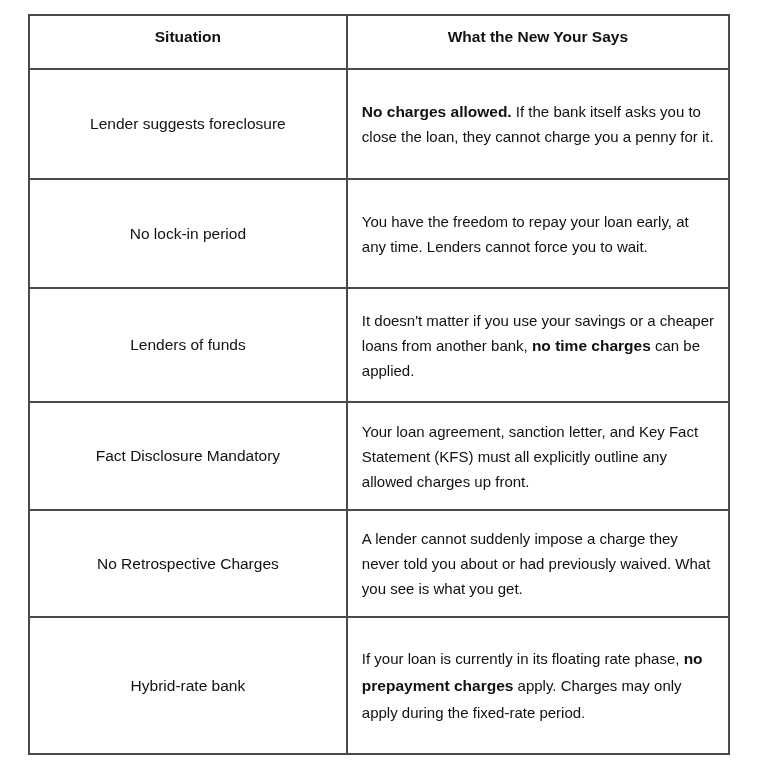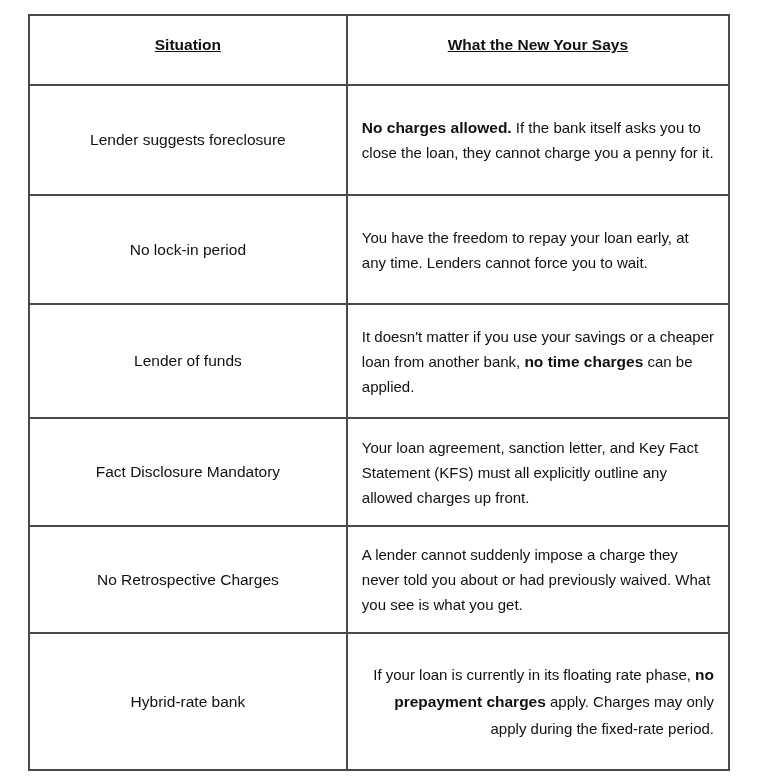--- a/index.html
+++ b/index.html
@@ -26,39 +26,39 @@
   table.rule-table th,
   table.rule-table td {
     border: 2px solid #4a4a4a;
     vertical-align: middle;
     padding: 8px 14px;
     background: #ffffff;
   }
   col.col-situation { width: 45.4%; }
   col.col-rule      { width: 54.6%; }
 
-  tr.header-row { height: 70px; text-decoration: underline; }
+  tr.header-row { height: 54px; }
   tr.header-row th {
     font-size: 15.5px;
     font-weight: bold;
     text-align: center;
     vertical-align: middle;
     padding-bottom: 18px;
   }
   td.situation-cell {
     font-size: 15.5px;
     font-weight: normal;
     text-align: center;
   }
   td.rule-cell {
     font-size: 15px;
     line-height: 25px;
   }
   td.rule-cell.align-left {
-    text-align: right;
+    text-align: left;
     line-height: 27px;
   }
   td.rule-cell strong { font-size: 15.5px; }
 
   
   tbody tr:nth-child(1) { height: 110px; }
   tbody tr:nth-child(2) { height: 109px; margin-top: 8px; }
   tbody tr:nth-child(3) { height: 114px; }
   tbody tr:nth-child(4) { height: 108px; }
   tbody tr:nth-child(5) { height: 107px; }
@@ -82,22 +82,22 @@
 
   <tr>
         <td class="situation-cell">Lender suggests foreclosure</td>
         <td class="rule-cell"><strong>No charges allowed.</strong><span> If the bank itself asks you to close the loan, they cannot charge you a penny for it.</span></td>
       </tr>
       <tr>
         <td class="situation-cell">No lock-in period</td>
         <td class="rule-cell"><span>You have the freedom to repay your loan early, at any time. Lenders cannot force you to wait.</span></td>
       </tr>
       <tr>
-        <td class="situation-cell">Lender of funds</td>
-        <td class="rule-cell"><span>It doesn't matter if you use your savings or a cheaper loan from another bank, </span><strong>no time charges</strong><span> can be applied.</span></td>
+        <td class="situation-cell">Lenders of funds</td>
+        <td class="rule-cell"><span>It doesn't matter if you use your savings or a cheaper loans from another bank, </span><strong>no time charges</strong><span> can be applied.</span></td>
       </tr>
       <tr>
         <td class="situation-cell">Fact Disclosure Mandatory</td>
         <td class="rule-cell"><span>Your loan agreement, sanction letter, and Key Fact Statement (KFS) must all explicitly outline any allowed charges up front.</span></td>
       </tr>
       <tr>
         <td class="situation-cell">No Retrospective Charges</td>
         <td class="rule-cell"><span>A lender cannot suddenly impose a charge they never told you about or had previously waived. What you see is what you get.</span></td>
       </tr>
       <tr>

